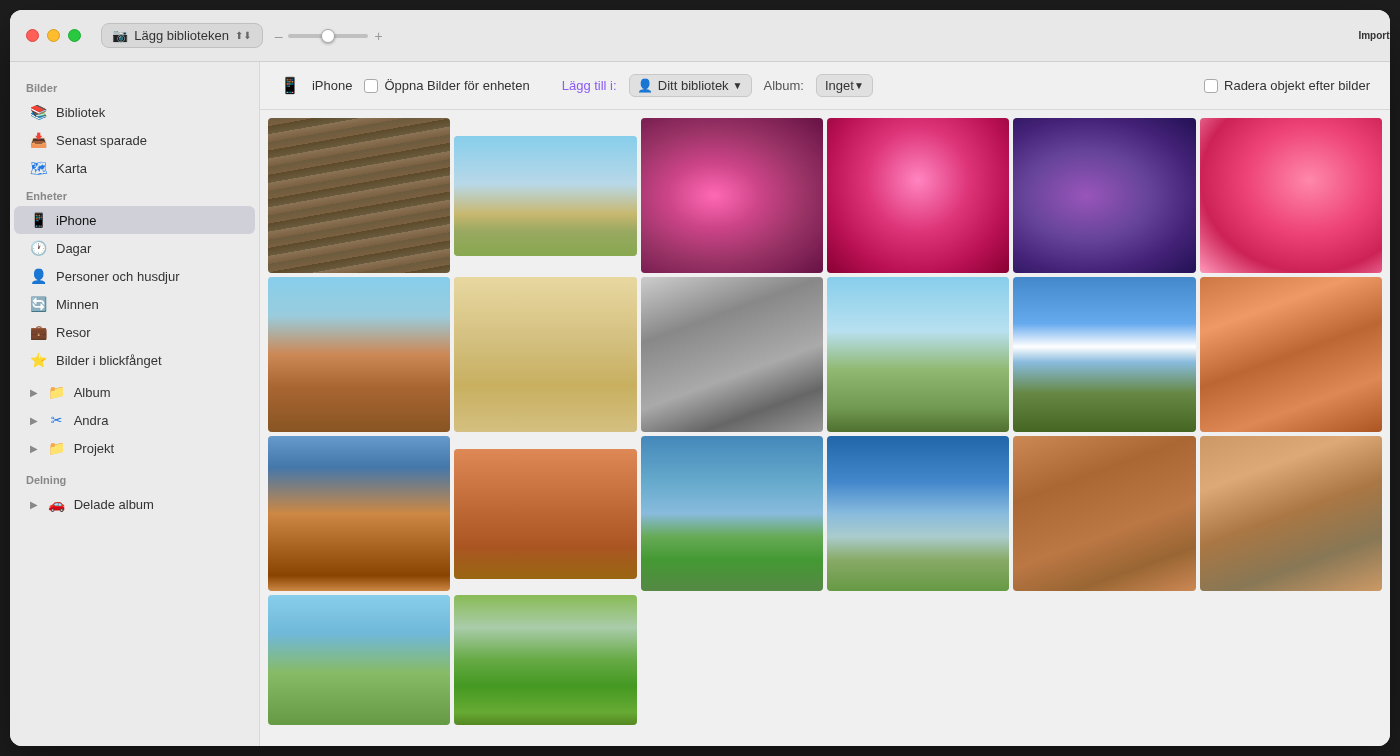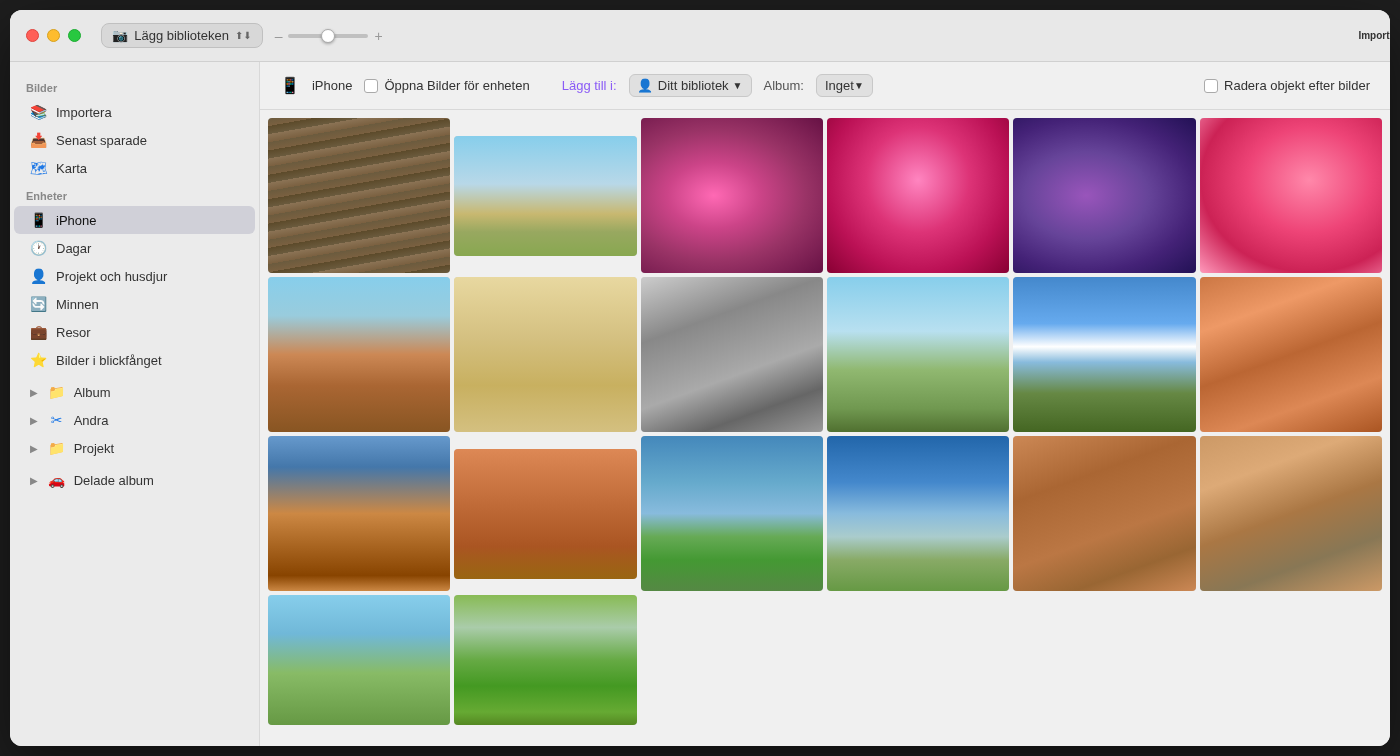--- a/index.html
+++ b/index.html
@@ -370,21 +370,21 @@
   </div>
 
   <div class="content">
 
     <div class="sidebar">
 
       <div>
         <div class="sidebar-section-label">Bilder</div>
         <div class="sidebar-item">
           <span class="icon" style="color:#2079e6;">📚</span>
-          <span>Importera</span>
+          <span>Bibliotek</span>
         </div>
         <div class="sidebar-item">
           <span class="icon" style="color:#2079e6;">📥</span>
           <span>Senast sparade</span>
         </div>
         <div class="sidebar-item">
           <span class="icon" style="color:#2079e6;">🗺</span>
           <span>Karta</span>
         </div>
       </div>
@@ -397,21 +397,21 @@
         </div>
       </div>
 
       <div>
         <div class="sidebar-item">
           <span class="icon" style="color:#2079e6;">🕐</span>
           <span>Dagar</span>
         </div>
         <div class="sidebar-item">
           <span class="icon" style="color:#2079e6;">👤</span>
-          <span>Projekt och husdjur</span>
+          <span>Personer och husdjur</span>
         </div>
         <div class="sidebar-item">
           <span class="icon" style="color:#2079e6;">🔄</span>
           <span>Minnen</span>
         </div>
         <div class="sidebar-item">
           <span class="icon" style="color:#2079e6;">💼</span>
           <span>Resor</span>
         </div>
         <div class="sidebar-item">
@@ -432,20 +432,21 @@
           <span>Andra</span>
         </div>
         <div class="sidebar-item">
           <span class="expand-arrow">▶</span>
           <span class="icon" style="color:#2079e6;">📁</span>
           <span>Projekt</span>
         </div>
       </div>
 
       <div style="margin-top:4px;">
+        <div class="sidebar-section-label">Delning</div>
         <div class="sidebar-item">
           <span class="expand-arrow">▶</span>
           <span class="icon" style="color:#2079e6;">🚗</span>
           <span>Delade album</span>
         </div>
       </div>
     </div>
 
     <div class="main">
 

